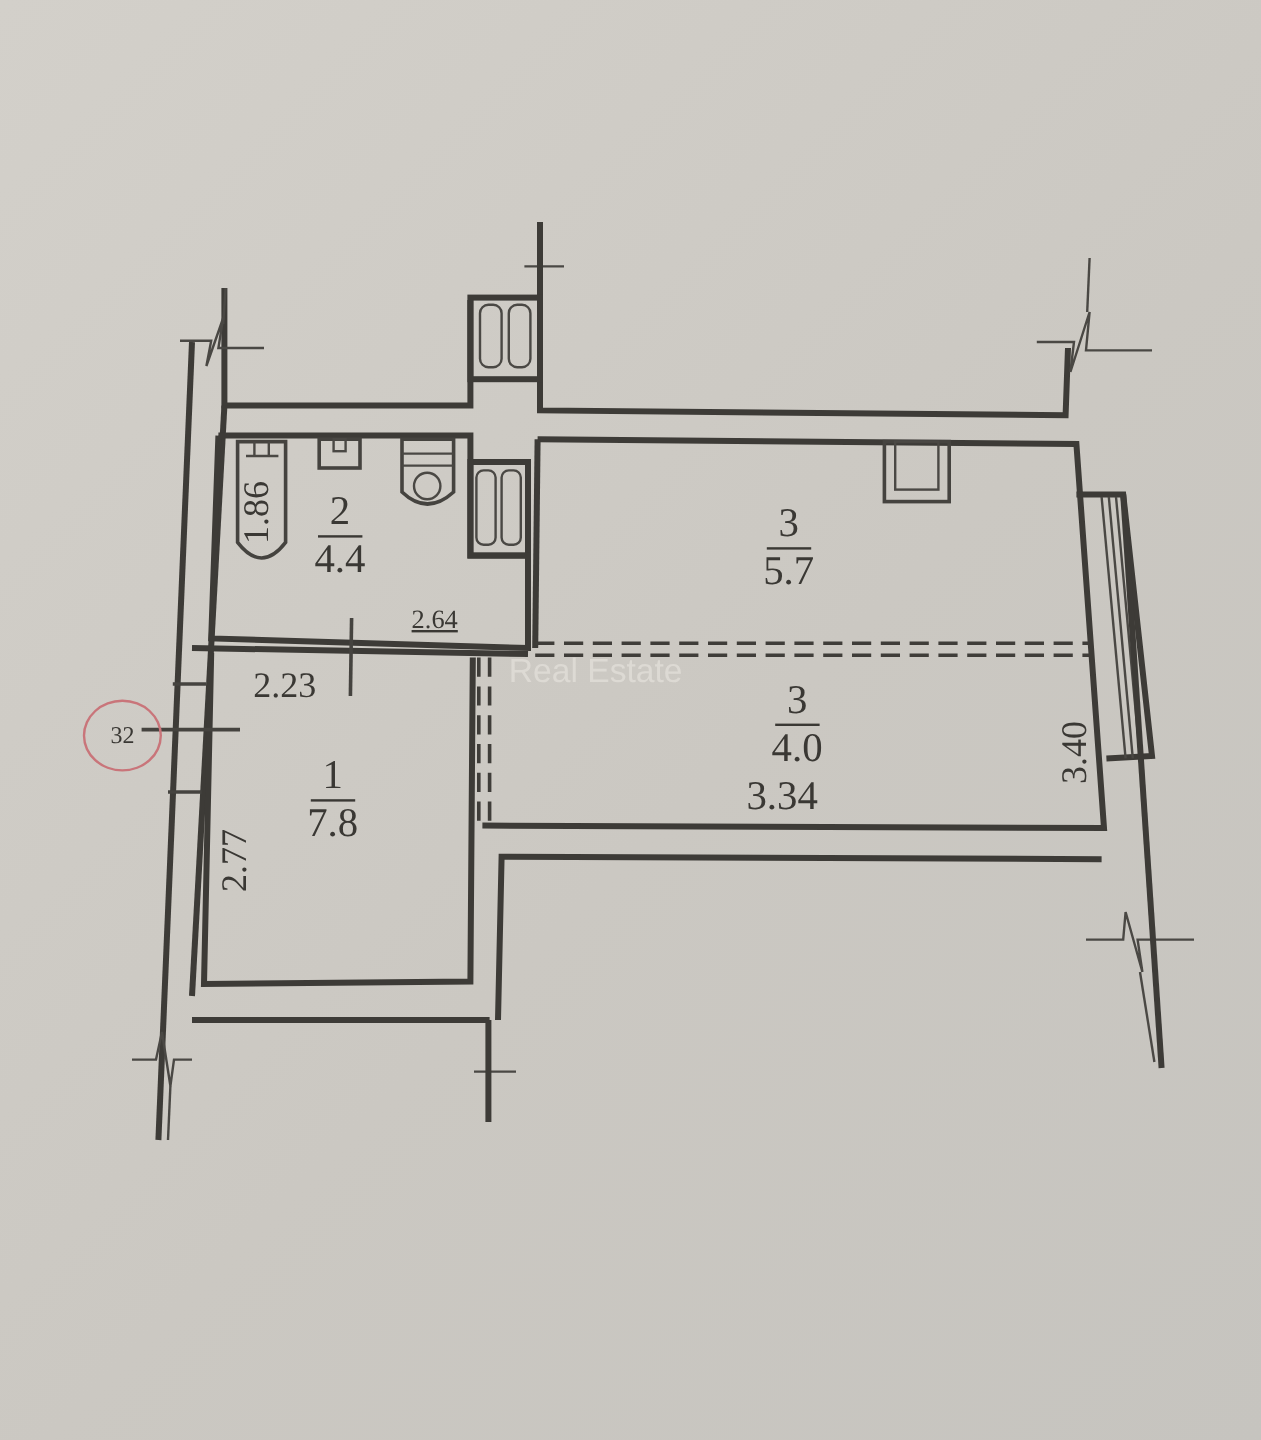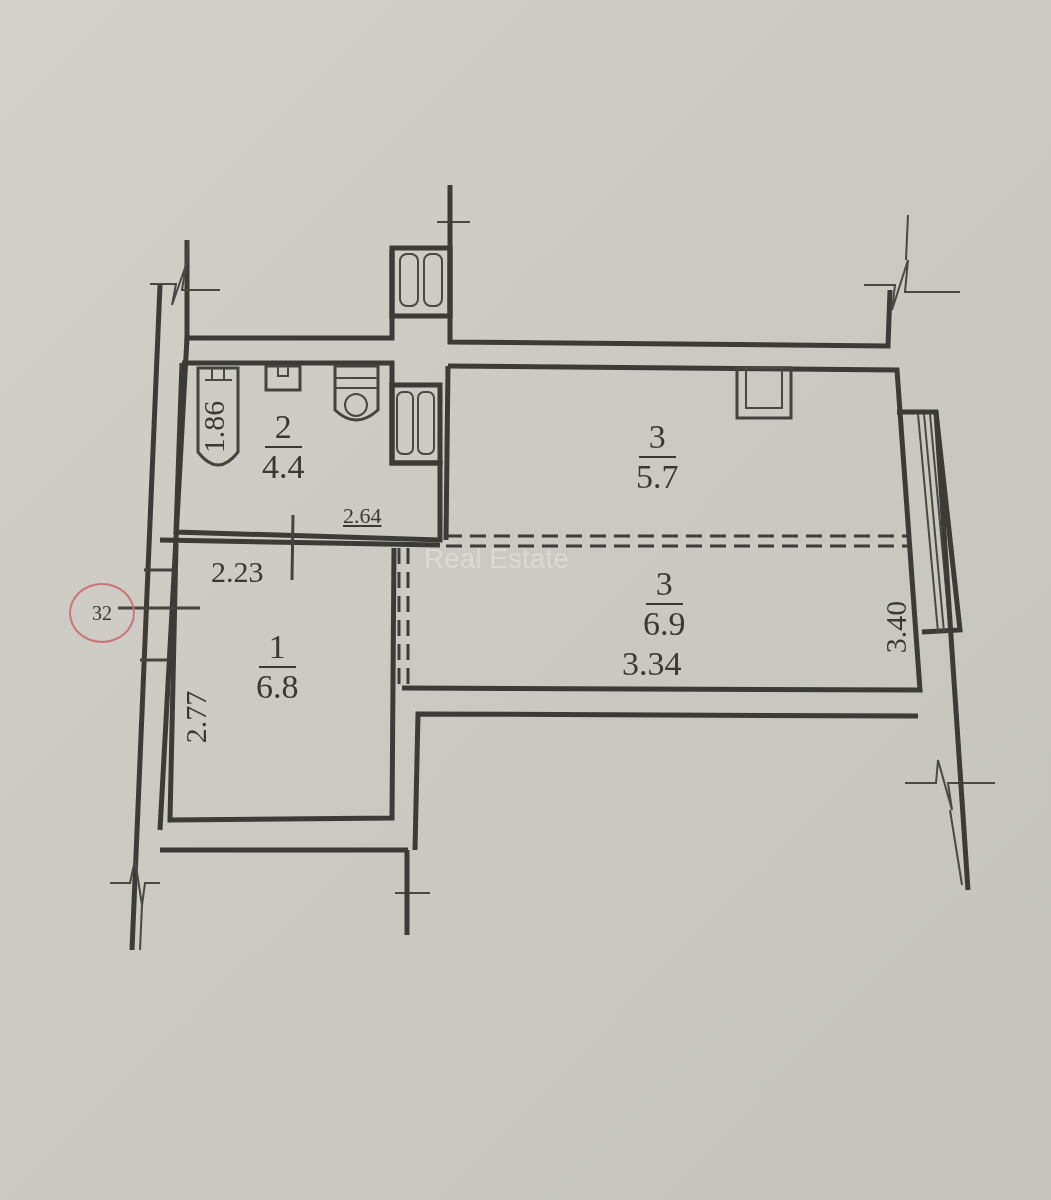--- a/index.html
+++ b/index.html
@@ -123,29 +123,29 @@
     <line class="thin" x1="293" y1="515" x2="292" y2="580"></line>
   </g>
 </svg>
 
 <div class="lbl frac" style="left:262px; top:410px;">
   <span class="num">2</span>
   <span class="den">4.4</span>
 </div>
 <div class="lbl frac" style="left:256px; top:630px;">
   <span class="num">1</span>
-  <span class="den">6.8</span>
+  <span class="den">7.8</span>
 </div>
 <div class="lbl frac" style="left:636px; top:420px;">
   <span class="num">3</span>
   <span class="den">5.7</span>
 </div>
 <div class="lbl frac" style="left:643px; top:567px;">
   <span class="num">3</span>
-  <span class="den">6.9</span>
+  <span class="den">4.0</span>
 </div>
 
 <div class="lbl rot" style="left:188px; top:412px; font-size:30px;">1.86</div>
 <div class="lbl" style="left:343px; top:505px; font-size:22px;text-decoration:underline;">2.64</div>
 <div class="lbl" style="left:211px; top:557px; font-size:30px;">2.23</div>
 <div class="lbl rot" style="left:170px; top:702px; font-size:30px;">2.77</div>
 <div class="lbl" style="left:622px; top:647px;">3.34</div>
 <div class="lbl rot" style="left:870px; top:612px; font-size:30px;">3.40</div>
 
 <div class="circle">32</div>

